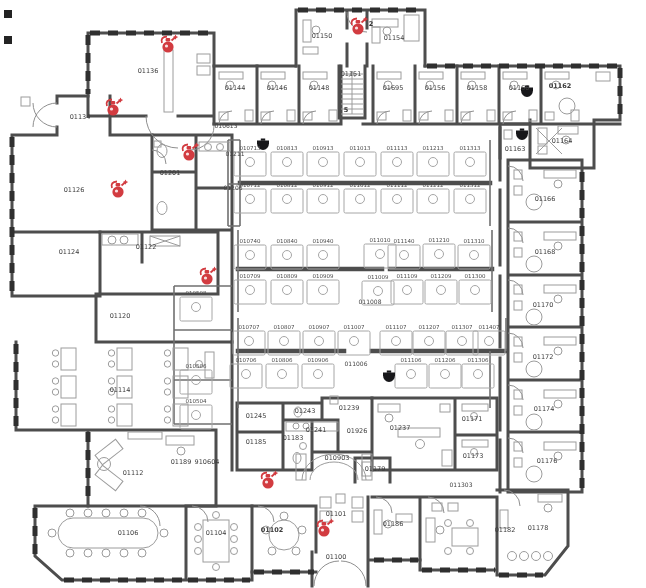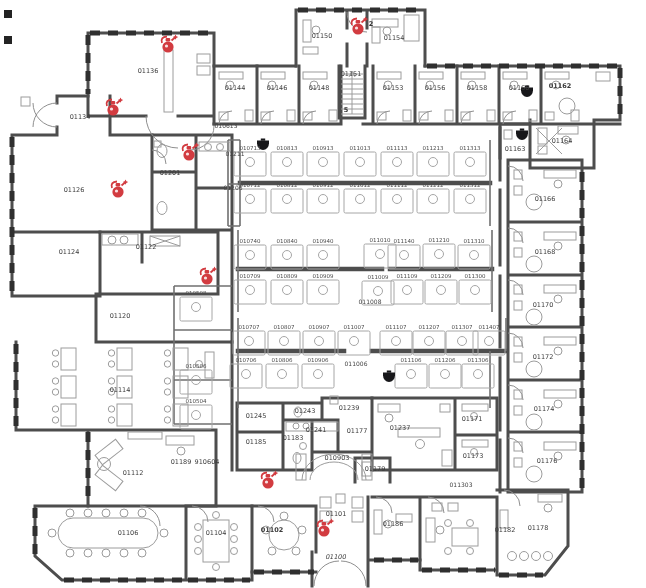--- a/index.html
+++ b/index.html
@@ -386,28 +386,28 @@
       <div class="label room" style="left: 47px; top: 252px; padding-left: 44px;">01124</div>
       <div class="label room" style="left: 170px; top: 173px;">01201</div>
       <div class="label room" style="left: 146px; top: 247px;">01122</div>
       <div class="label room" style="left: 120px; top: 316px;">01120</div>
       <div class="label room" style="left: 120px; top: 390px;">01114</div>
       <div class="label room" style="left: 133px; top: 473px;">01112</div>
       <div class="label room" style="left: 128px; top: 533px;">01106</div>
       <div class="label room" style="left: 216px; top: 533px;">01104</div>
       <div class="label room" style="left: 272px; top: 530px; font-weight: bold;">01102</div>
       <div class="label room" style="left: 336px; top: 514px;">01101</div>
-      <div class="label room" style="left: 336px; top: 557px; font-style: italic;">01100</div>
+      <div class="label room" style="left: 336px; top: 557px;">01100</div>
       <div class="label room" style="left: 322px; top: 36px;">01150</div>
       <div class="label room" style="left: 394px; top: 38px;">01154</div>
       <div class="label room" style="left: 235px; top: 88px;">01144</div>
       <div class="label room" style="left: 277px; top: 88px;">01146</div>
       <div class="label room" style="left: 319px; top: 88px;">01148</div>
       <div class="label room" style="left: 351px; top: 74px;">01151</div>
-      <div class="label room" style="left: 393px; top: 88px;">01153</div>
+      <div class="label room" style="left: 393px; top: 88px;">01695</div>
       <div class="label room" style="left: 435px; top: 88px;">01156</div>
       <div class="label room" style="left: 477px; top: 88px;">01158</div>
       <div class="label room" style="left: 519px; top: 88px;">01160</div>
       <div class="label room" style="left: 560px; top: 86px; font-weight: bold;">01162</div>
       <div class="label tag" style="left: 226px; top: 126px;">010613</div>
       <div class="label room" style="left: 515px; top: 149px;">01163</div>
       <div class="label room" style="left: 562px; top: 141px;">01164</div>
       <div class="label room" style="left: 545px; top: 199px;">01166</div>
       <div class="label room" style="left: 545px; top: 252px;">01168</div>
       <div class="label room" style="left: 543px; top: 305px;">01170</div>
@@ -418,21 +418,21 @@
       <div class="label room" style="left: 460px; top: 530px; margin-left: 45px;">01182</div>
       <div class="label room" style="left: 393px; top: 524px;">01186</div>
       <div class="label room" style="left: 181px; top: 462px;">01189</div>
       <div class="label room" style="left: 207px; top: 462px;">910604</div>
       <div class="label room" style="left: 256px; top: 442px;">01185</div>
       <div class="label room" style="left: 293px; top: 438px;">01183</div>
       <div class="label room" style="left: 256px; top: 416px;">01245</div>
       <div class="label room" style="left: 305px; top: 411px;">01243</div>
       <div class="label room" style="left: 316px; top: 430px;">01241</div>
       <div class="label room" style="left: 349px; top: 408px;">01239</div>
-      <div class="label room" style="left: 357px; top: 431px;">01177</div>
+      <div class="label room" style="left: 357px; top: 431px;">01926</div>
       <div class="label room" style="left: 400px; top: 428px;">01237</div>
       <div class="label room" style="left: 472px; top: 419px;">01171</div>
       <div class="label room" style="left: 473px; top: 456px;">01173</div>
       <div class="label room" style="left: 375px; top: 469px;">01179</div>
       <div class="label room" style="left: 337px; top: 458px;">010903</div>
       <div class="label tag" style="left: 461px; top: 485px;">011303</div>
       <div class="label tag" style="left: 235px; top: 154px;">01211</div>
       <div class="label tag" style="left: 233px; top: 188px;">01206</div>
       <div class="label tag" style="left: 370px; top: 302px;">011008</div>
       <div class="label tag" style="left: 356px; top: 364px;">011006</div>

